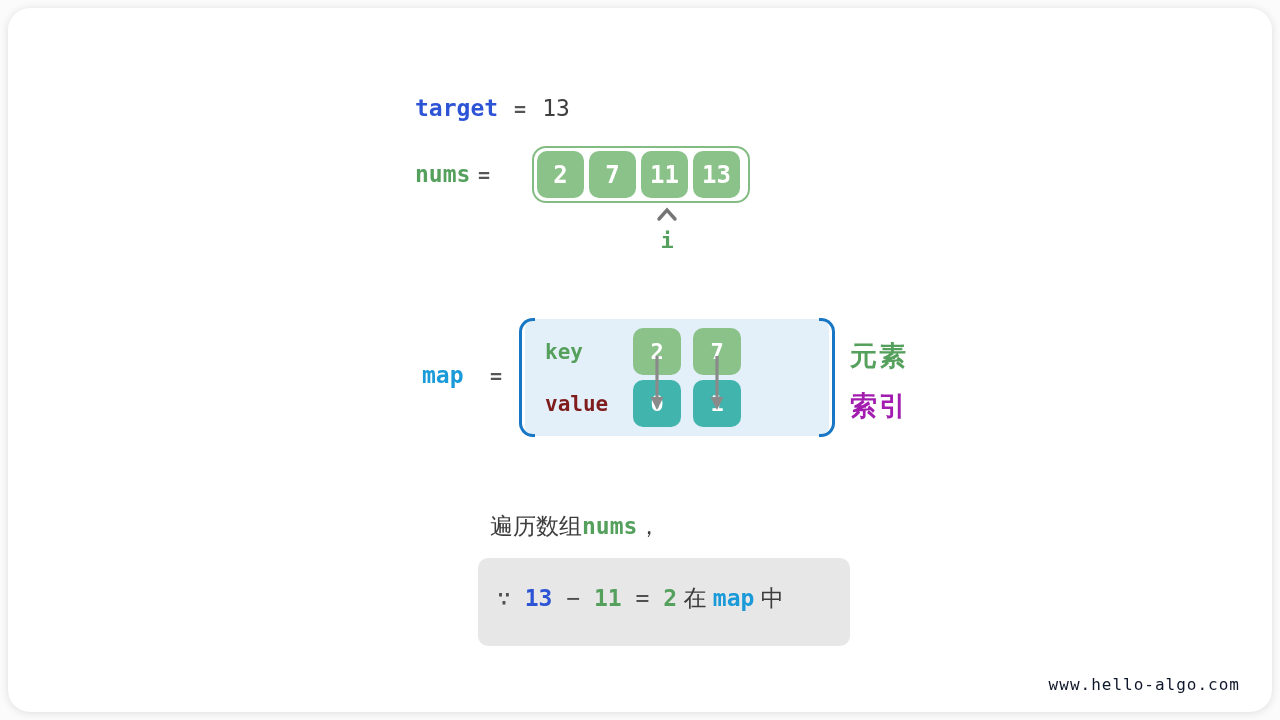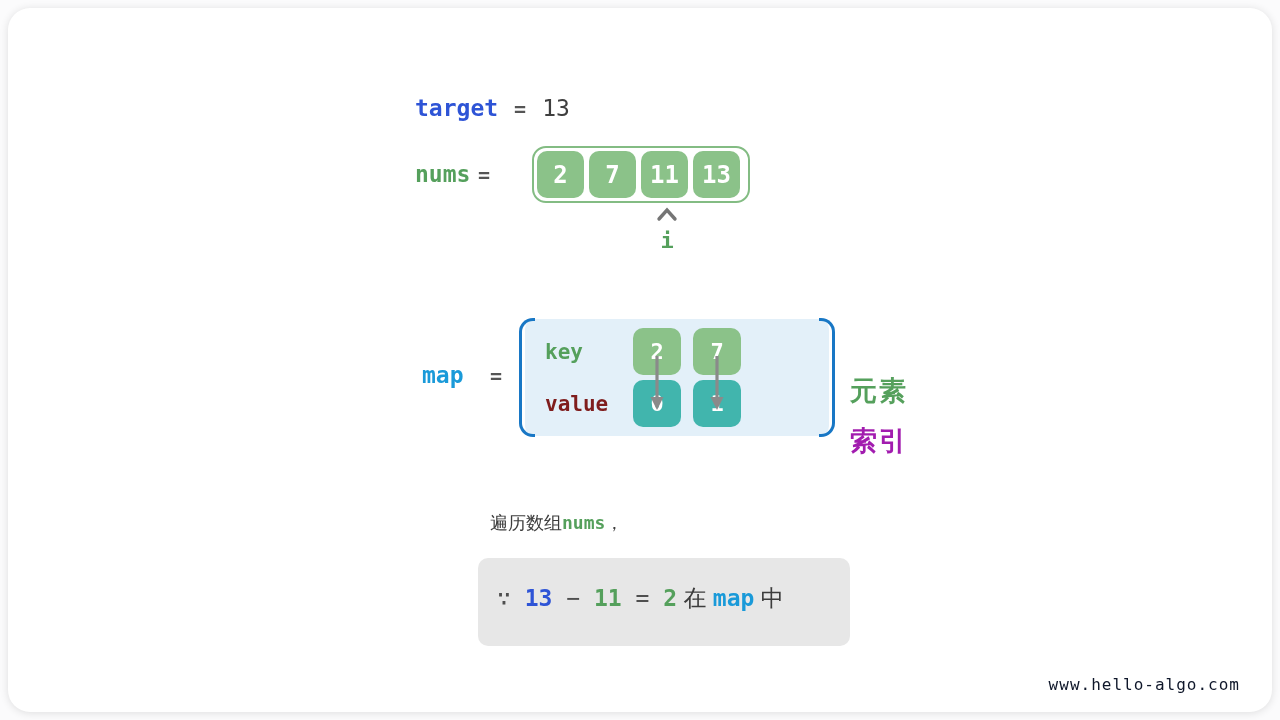--- a/index.html
+++ b/index.html
@@ -43,26 +43,26 @@
   .key-label   { left:26px; top:22px; color:#55a05c; }
   .value-label { left:26px; top:74px; color:#7f1d1d; }
   .kcell, .vcell { position:absolute; width:48px; height:47px; border-radius:10px; color:#fff;
           font-family:"DejaVu Sans Mono", monospace; font-weight:600; font-size:22px;
           display:flex; align-items:center; justify-content:center; }
   .kcell { background:#8bc289; top:10px; }
   .vcell { background:#41b5ad; top:62px; }
   .kv0 { left:114px; } .kv1 { left:174px; }
   .map-arrows { position:absolute; left:0; top:0; }
 
-  .side-label { font-size:27px; font-weight:bold; letter-spacing:2px;margin-top:35px; }
+  .side-label { font-size:27px; font-weight:bold; letter-spacing:2px; }
   .elem-label  { color:#55a05c; }
   .index-label { color:#a21caf; }
 
   
-  .caption { left:490px; top:511px; font-size:18px; display:flex; align-items:baseline; }
+  .caption { left:490px; top:511px; font-size:23px; display:flex; align-items:baseline; }
   .note-box { left:478px; top:558px; width:372px; height:88px; background:#e7e7e7;
               border-radius:10px; padding:23px 0 0 19px; }
   .note-line { font-size:23px; line-height:35px; white-space:pre; }
 
   .pt-plain { color:#3d3d3d; font-family:"Liberation Sans", sans-serif; }
   .pt-dim   { color:#4f4f4f; font-family:"DejaVu Sans Mono", monospace; }
   .pt-code-blue  { color:#2e54d6; font-family:"DejaVu Sans Mono", monospace; font-weight:bold; }
   .pt-code-green { color:#55a05c; font-family:"DejaVu Sans Mono", monospace; font-weight:bold; }
   .pt-code-cyan  { color:#1a9ad9; font-family:"DejaVu Sans Mono", monospace; font-weight:bold; }
 

